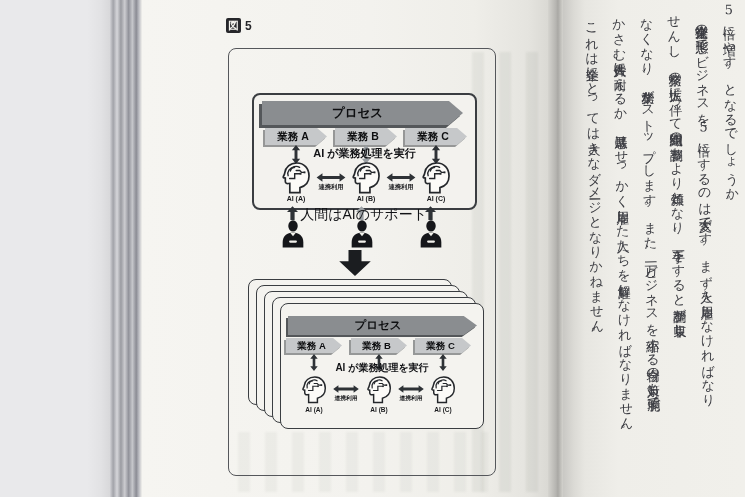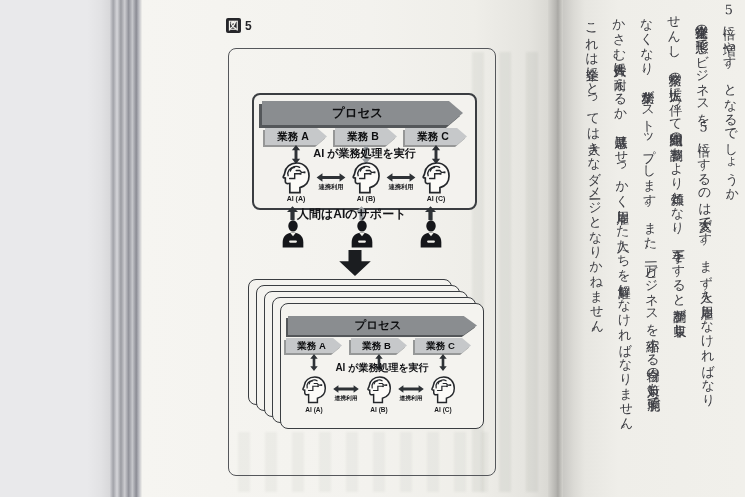--- a/index.html
+++ b/index.html
@@ -62,22 +62,22 @@
   
   .arrow-dark{fill:#2e3236;}
   .arrow-gray{fill:#9ba0a4;}
   .hd-outline{fill:#fcfbf8;stroke:#24272b;stroke-width:1.8;}
   .hd-line{fill:none;stroke:#24272b;stroke-width:1.5;stroke-linecap:round;}
   .hd-dot{fill:#24272b;stroke:none;}
   .ps-body{fill:#15161a;}
   .ps-white{fill:#f2f1ec;}
 
   
-  .support-lbl{left:155px;top:206px;width:130px;text-align:left;
-    font-size:12px;font-weight:bold;color:#121316;}
+  .support-lbl{left:155px;top:206px;width:130px;text-align:right;
+    font-size:14px;font-weight:normal;color:#121316;}
 
   
   .card{width:202px;height:124px;background:#f4f3ef;border:1.6px solid #3a3d41;border-radius:8px;}
   .card4{left:106px;top:279px;} .card3{left:114px;top:285px;}
   .card2{left:122px;top:291px;} .card1{left:130px;top:297px;}
   .card0{left:138px;top:303px;}
 
   .proc2{left:7px;top:12px;width:189px;height:19px;}
   .proc2 .lbl{font-size:11.5px;line-height:19px;padding-right:9px;}
   .task2{top:34px;width:56px;height:15px;}

